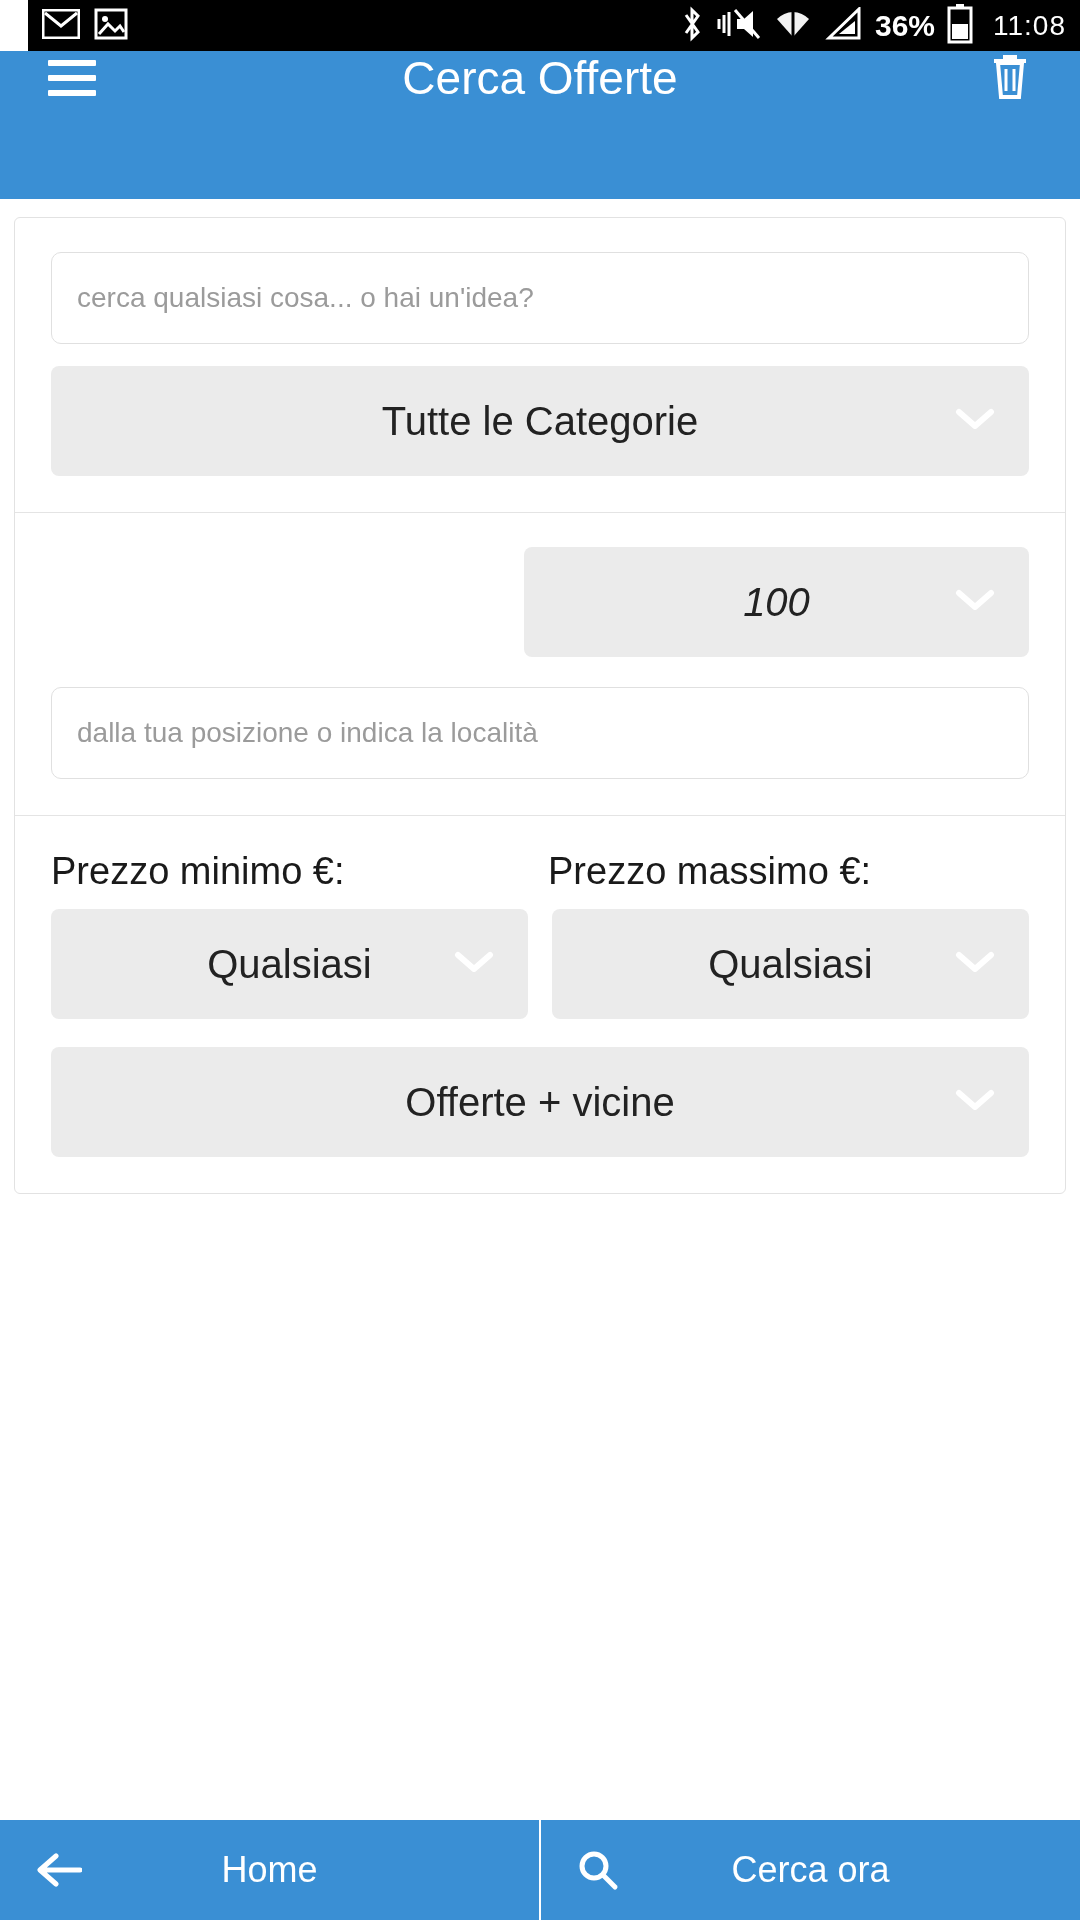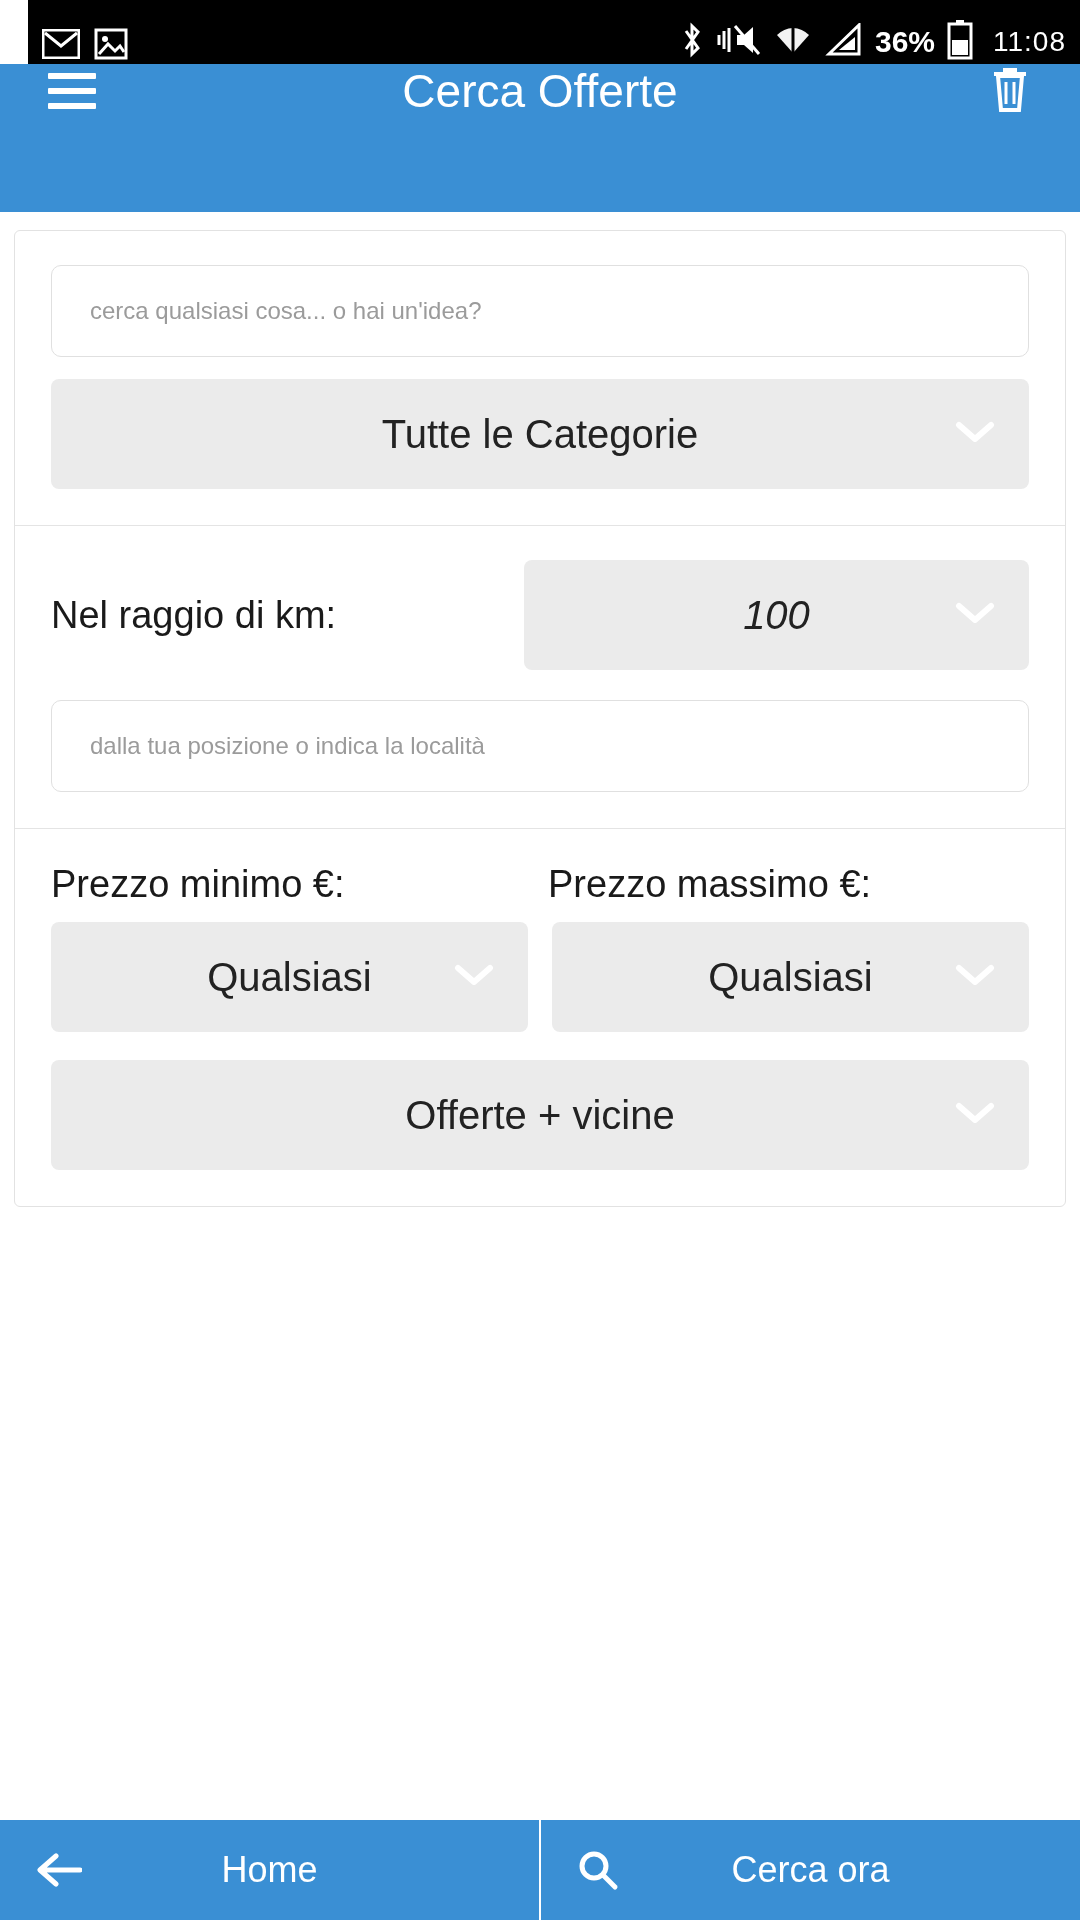--- a/index.html
+++ b/index.html
@@ -6,24 +6,24 @@
   html, body {
     width: 1080px;
     height: 1920px;
     background: #ffffff;
     font-family: "Liberation Sans", sans-serif;
     overflow: hidden;
   }
 
   
   .status-bar {
-    height: 64px;
+    height: 51px;
     background: #000000;
     display: flex;
-    align-items: flex-end;
+    align-items: center;
     padding: 0 14px;
     color: #ffffff;
     margin-left: 28px;
   }
   .status-left { display: flex; align-items: center; gap: 14px; }
   .status-right { margin-left: auto; display: flex; align-items: center; gap: 12px; }
   .sicon { display: block; }
   .status-pct {
     font-size: 30px;
     font-weight: bold;
@@ -81,23 +81,23 @@
     border-bottom: 1px solid #e4e4e4;
   }
   .section:last-child { border-bottom: none; }
 
   .text-input {
     width: 100%;
     height: 92px;
     border: 1px solid #e0e0e0;
     border-radius: 10px;
     background: #ffffff;
-    font-size: 24px;
+    font-size: 28px;
     color: #333333;
-    padding: 0 38px;
+    padding: 0 25px;
     font-family: "Liberation Sans", sans-serif;
     outline: none;
   }
   .text-input::placeholder { color: #9b9b9b; }
 
   .select-box {
     position: relative;
     background: #ebebeb;
     border-radius: 8px;
     height: 110px;
@@ -264,21 +264,20 @@
         <span class="caret">
           <svg width="40" height="24" viewBox="0 0 40 24">
               <path d="M4 5 L20 19 L36 5" fill="none" stroke="#ffffff" stroke-width="6" stroke-linecap="round" stroke-linejoin="round"></path>
             </svg>
         </span>
       </div>
     </div>
 
     <div class="section">
       <div class="row-radius">
-        <span class="label">Nel raggio di km:</span>
         <div class="select-box radius-select">
           <span class="sel-label">100</span>
           <span class="caret">
             <svg width="40" height="24" viewBox="0 0 40 24">
                 <path d="M4 5 L20 19 L36 5" fill="none" stroke="#ffffff" stroke-width="6" stroke-linecap="round" stroke-linejoin="round"></path>
               </svg>
           </span>
         </div>
       </div>
       <div class="gap-18" style="height:30px"></div>

